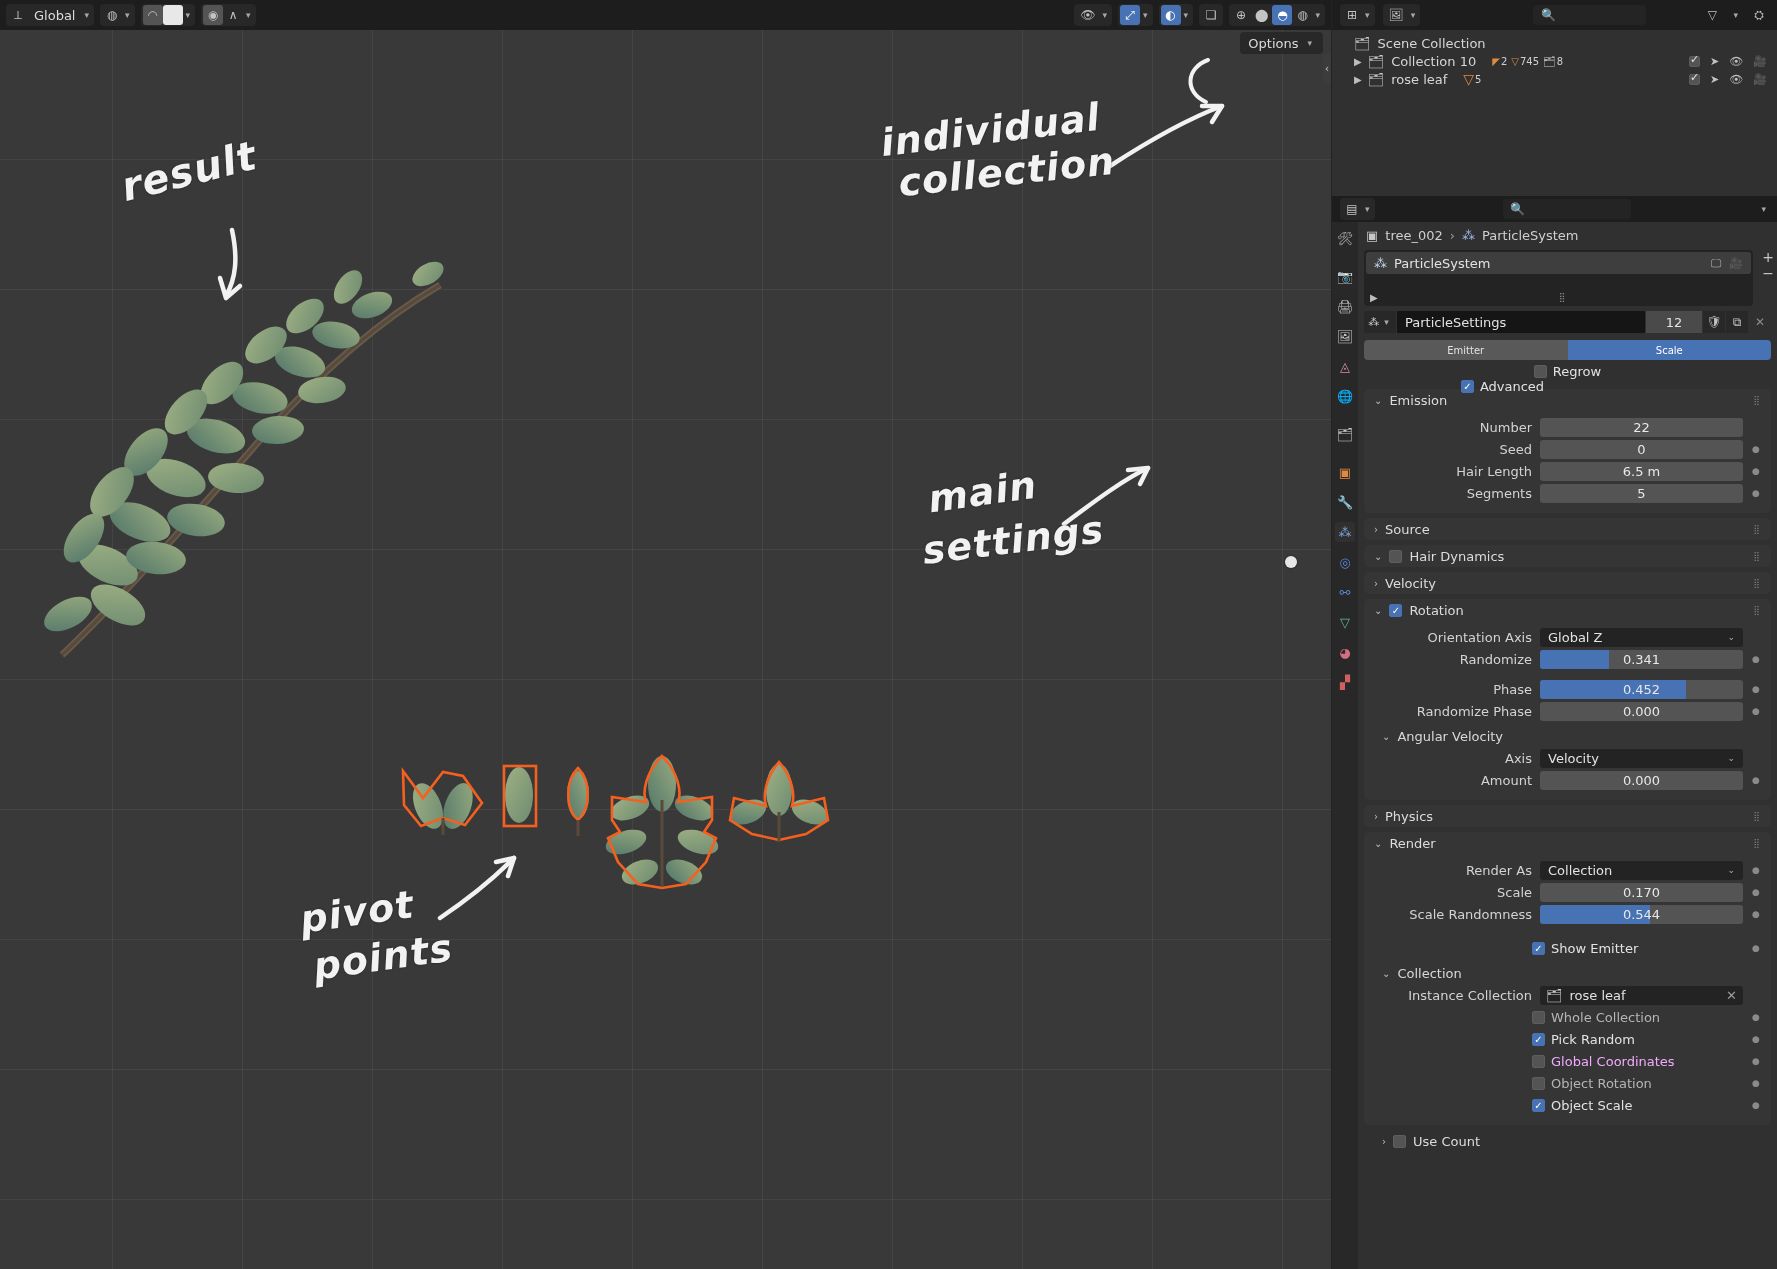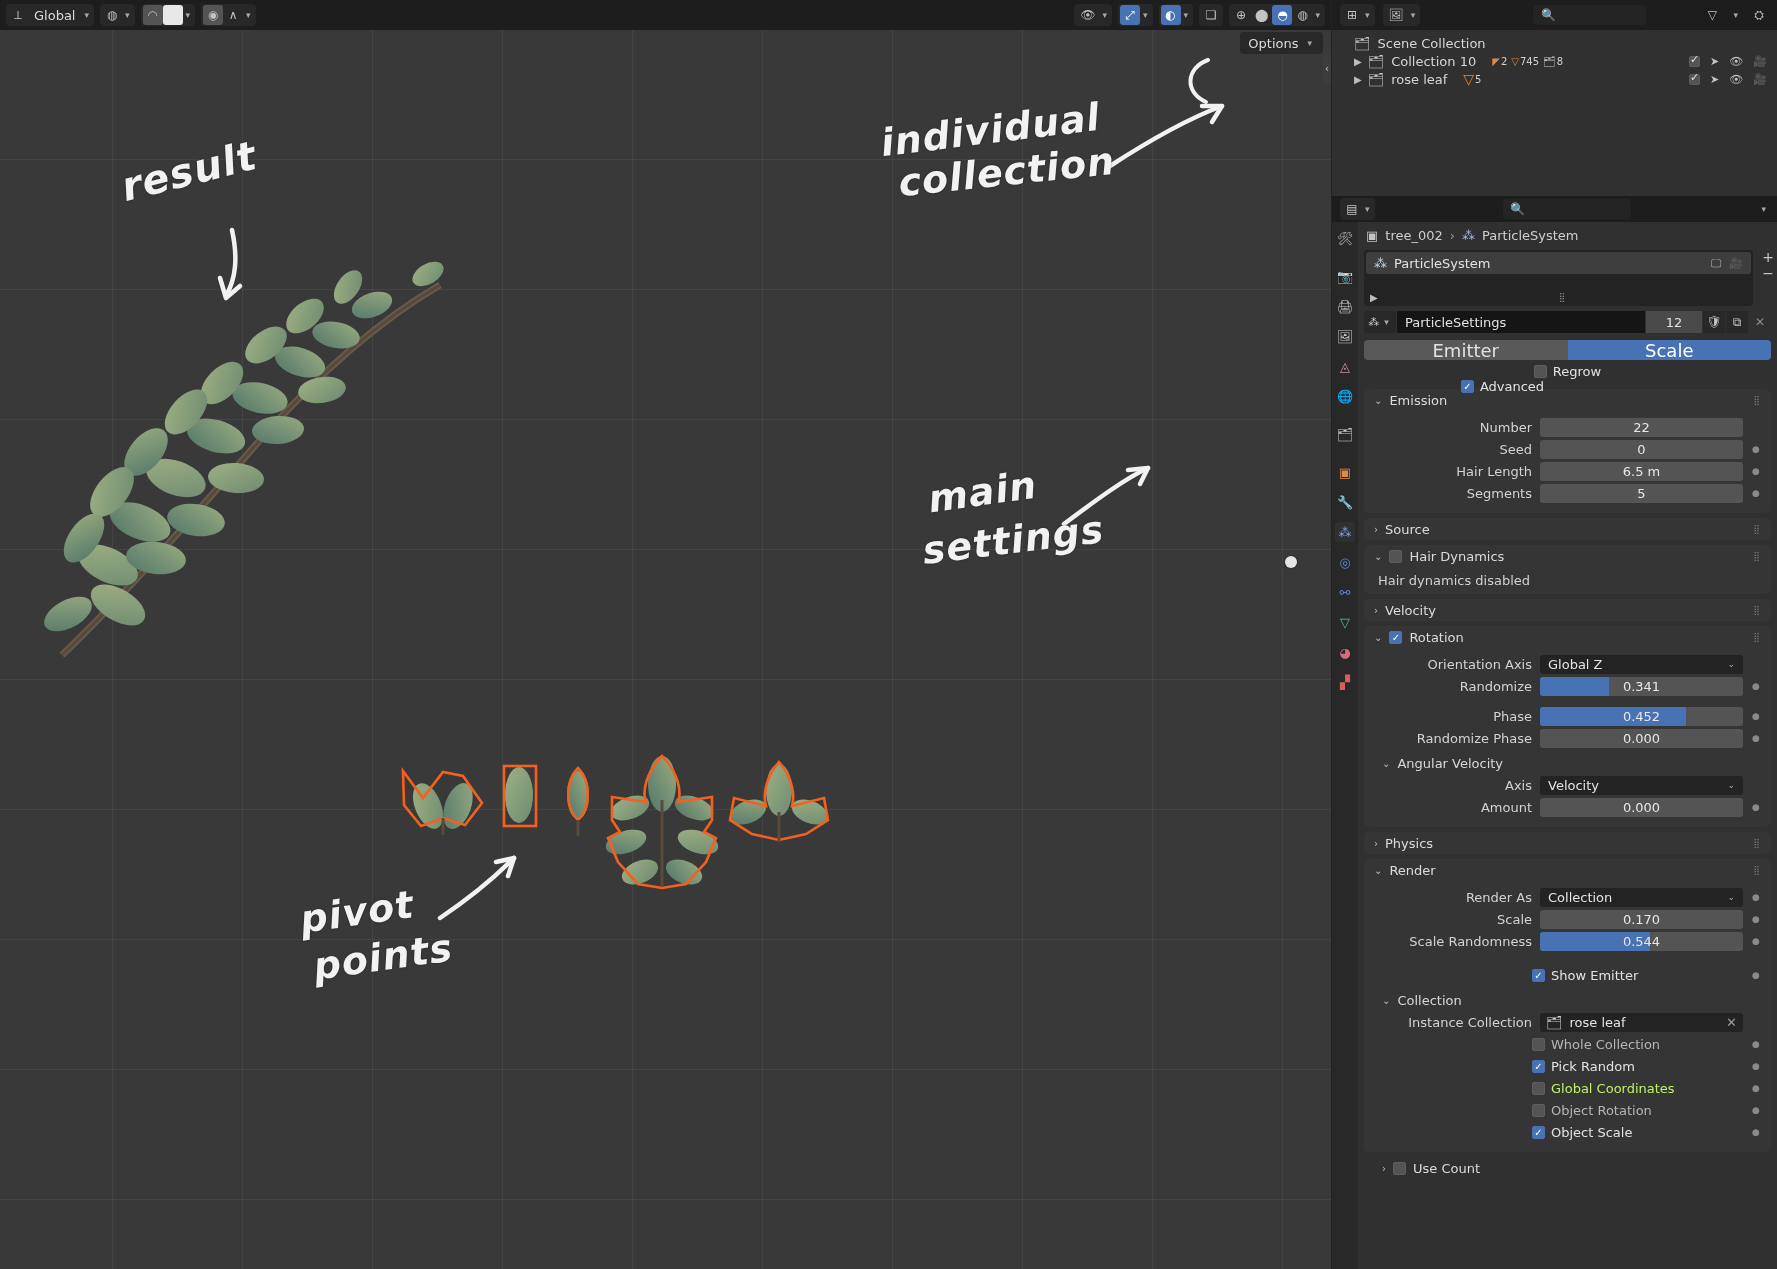--- a/index.html
+++ b/index.html
@@ -96,21 +96,21 @@
   .datablock{ display:flex; align-items:center; margin:5px 6px 0 6px; height:22px; gap:1px;}
   .db-id{ width:32px; height:22px; background:#282828; border-radius:3px 0 0 3px;
           display:flex; align-items:center; justify-content:center; gap:2px; font-size:11px;}
   .db-name{ flex:1; height:22px; background:#151515; display:flex; align-items:center;
             padding:0 8px; font-size:13px; }
   .db-count{ width:56px; height:22px; background:#4a4a4a; display:flex; align-items:center;
              justify-content:center; font-size:13px; }
   .db-ico{ width:22px; height:22px; background:#282828; display:flex; align-items:center;
            justify-content:center; font-size:12px; color:#c4c4c4;}
   .seg{ display:flex; margin:7px 6px 0 6px; height:20px; border-radius:4px; overflow:hidden; }
-  .seg > div{ flex:1; display:flex; align-items:center; justify-content:center; font-size:18px;
+  .seg > div{ flex:1; display:flex; align-items:center; justify-content:center; font-size:10px;
               background:#595959; }
   .seg > div.active{ background:#4772b3; color:#fff; }
   .row{ display:flex; align-items:center; height:20px; margin:4px 6px 0 6px; font-size:13px;flex-direction:column; }
   .cbrow{ display:flex; align-items:center; gap:6px; font-size:13px; }
   .cb{ width:13px; height:13px; border-radius:2px; background:#545454; border:1px solid #5e5e5e;
        display:inline-flex; align-items:center; justify-content:center; flex:0 0 13px;}
   .cb.on{ background:#4772b3; border-color:#4772b3; color:#fff; font-size:10px; }
   .panel{ margin:5px 6px 0 6px; background:#353535; border-radius:5px; }
   .panel-hd{ height:22px; display:flex; align-items:center; gap:7px; padding:0 10px;
              font-size:13px; color:#dcdcdc; border-radius:5px 5px 0 0; }
@@ -508,21 +508,20 @@
         </div>
       </div>
 
       <div class="panel">
         <div class="panel-hd">
           <span class="arrow">⌄</span>
           <span class="cb"></span>
           <span>Hair Dynamics</span>
           <span class="dots">⣿</span>
         </div>
-        <div class="note">Hair dynamics disabled</div>
       </div>
 
       <div class="panel">
         <div class="panel-hd">
           <span class="arrow">›</span>
           <span>Velocity</span>
           <span class="dots">⣿</span>
         </div>
       </div>
 
@@ -664,21 +663,21 @@
             <span class="cbrow">
               <span class="cb on">✓</span>
               <span>Pick Random</span>
             </span>
             <span class="anim-dot" style="margin-left:auto;">●</span>
           </div>
           <div class="cbline">
             <span class="pad"></span>
             <span class="cbrow">
               <span class="cb"></span>
-              <span style="color:#bef264;">Global Coordinates</span>
+              <span style="color:#f0abfc;">Global Coordinates</span>
             </span>
             <span class="anim-dot" style="margin-left:auto;">●</span>
           </div>
           <div class="cbline">
             <span class="pad"></span>
             <span class="cbrow">
               <span class="cb"></span>
               <span style="color:#b5b5b5;">Object Rotation</span>
             </span>
             <span class="anim-dot" style="margin-left:auto;">●</span>

